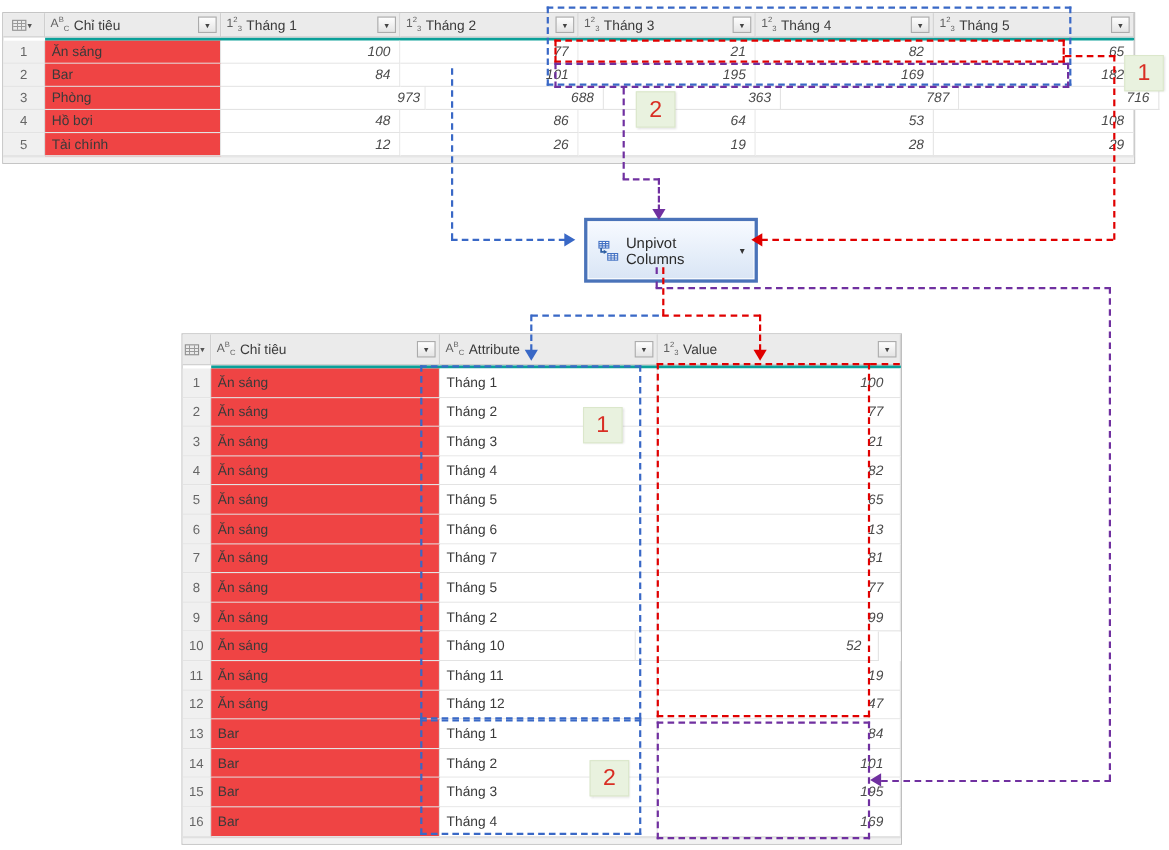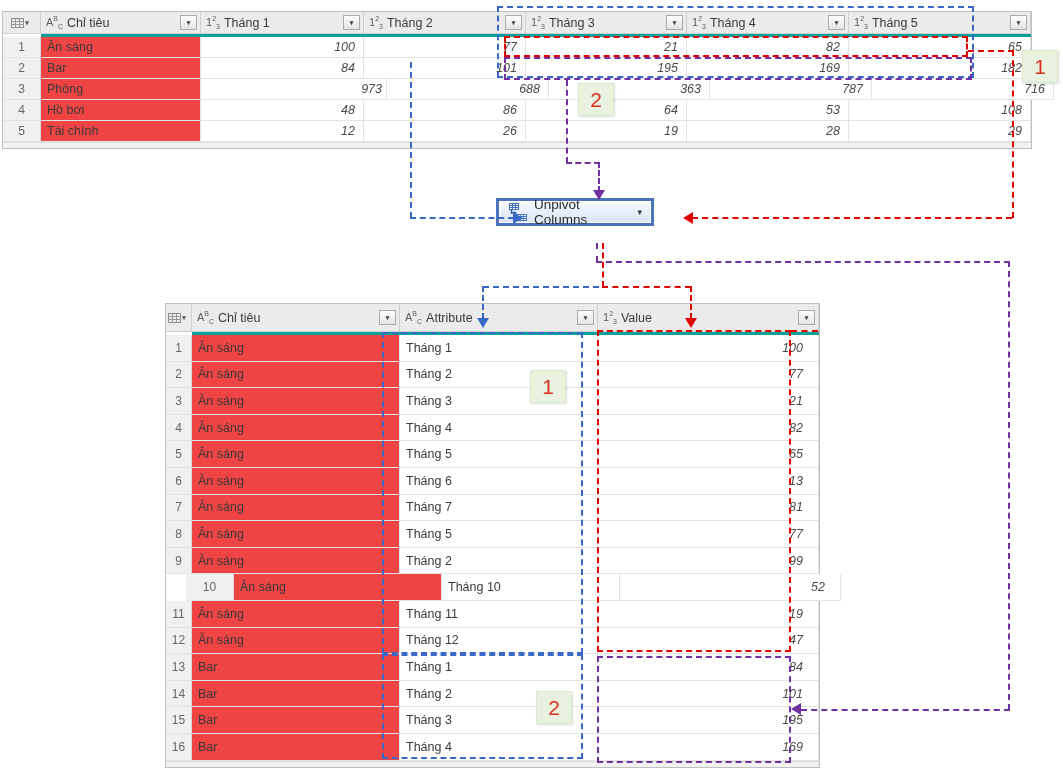--- a/index.html
+++ b/index.html
@@ -30,21 +30,21 @@
            border:1px solid #ababab; background:linear-gradient(#fefefe,#e4e4e4);
            display:flex; align-items:center; justify-content:center;
            font-size:7px; color:#444; }
   .gridico{ width:13px; height:10px; border:1px solid #8f8f8f; flex:none;
             background-image:
               repeating-linear-gradient(to bottom, transparent 0 2px, #9a9a9a 2px 3px),
               repeating-linear-gradient(to right, transparent 0 3px, #9a9a9a 3px 4px); }
   .cornercaret { font-size:7px; color:#555; }
 
   
-  .unpivot-btn { position:absolute; left:496px; top:198px; width:158px; height:28px;
+  .unpivot-btn { position:absolute; left:531px; top:198px; width:158px; height:59px;
                  border:3px solid #4a73b9; background:linear-gradient(#f7faff,#d9e5f5);
                  box-shadow:inset 0 0 0 1px #ffffff;
                  display:flex; align-items:center; gap:6px; padding:0 9px;
                  z-index:2; cursor:pointer; }
   .upv-label { font-size:13.5px; color:#2b2b2b; }
   .upv-caret { font-size:9px; color:#333; margin-left:2px; }
 
   
   .ov { position:absolute; z-index:3; pointer-events:none; }
   .blue   { --c:#3968c6; }
@@ -224,21 +224,21 @@
       <div class="cell" style="width: 198px; height: 26.6px;">Tháng 5</div>
       <div class="cell num" style="width: 221px; height: 26.6px; padding-right: 15px;">77</div>
     </div>
     <div class="drow">
       <div class="cell rnum" style="width: 26px; height: 26.6px;">9</div>
       <div class="cell hl" style="width: 208px; height: 26.6px;">Ăn sáng</div>
       <div class="cell" style="width: 198px; height: 26.6px;">Tháng 2</div>
       <div class="cell num" style="width: 221px; height: 26.6px; padding-right: 15px;">99</div>
     </div>
     <div class="drow">
-      <div class="cell rnum" style="width: 48px; height: 26.6px; margin-left: 20px;">10</div>
+      <div class="cell rnum" style="width: 26px; height: 26.6px;">10</div>
       <div class="cell hl" style="width: 208px; height: 26.6px;">Ăn sáng</div>
       <div class="cell" style="width: 178px; height: 26.6px;">Tháng 10</div>
       <div class="cell num" style="width: 221px; height: 26.6px; padding-right: 15px;">52</div>
     </div>
     <div class="drow">
       <div class="cell rnum" style="width: 26px; height: 26.6px;">11</div>
       <div class="cell hl" style="width: 208px; height: 26.6px;">Ăn sáng</div>
       <div class="cell" style="width: 198px; height: 26.6px;">Tháng 11</div>
       <div class="cell num" style="width: 221px; height: 26.6px; padding-right: 15px;">19</div>
     </div>

